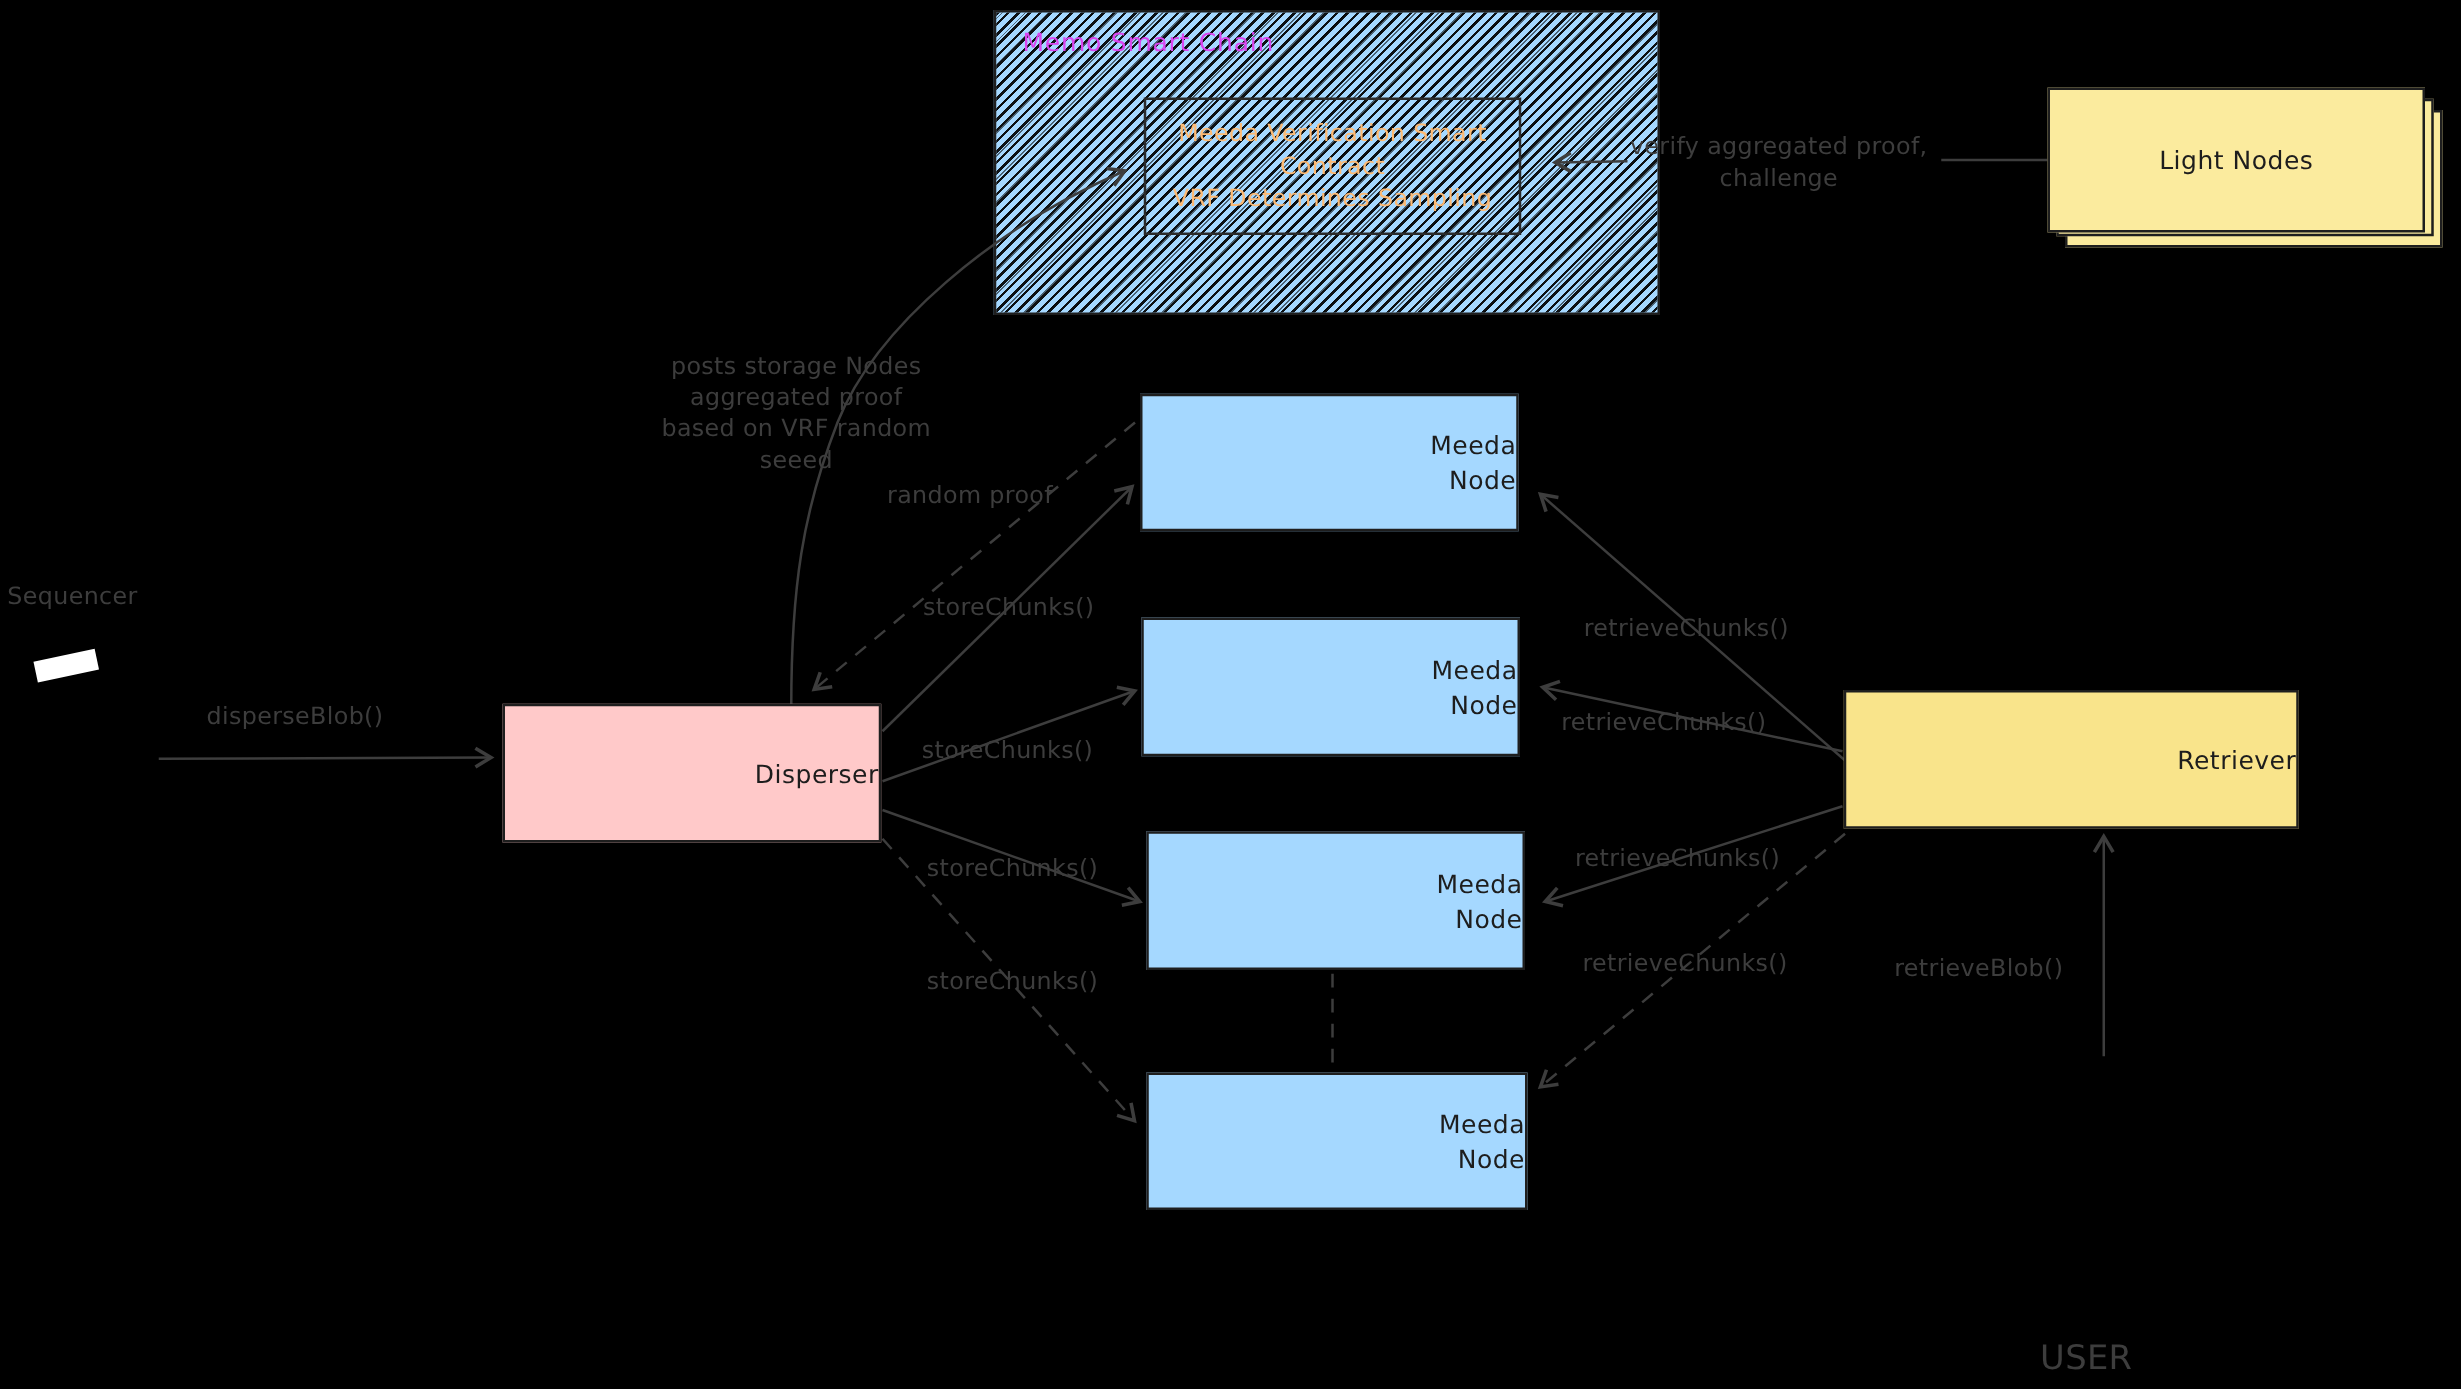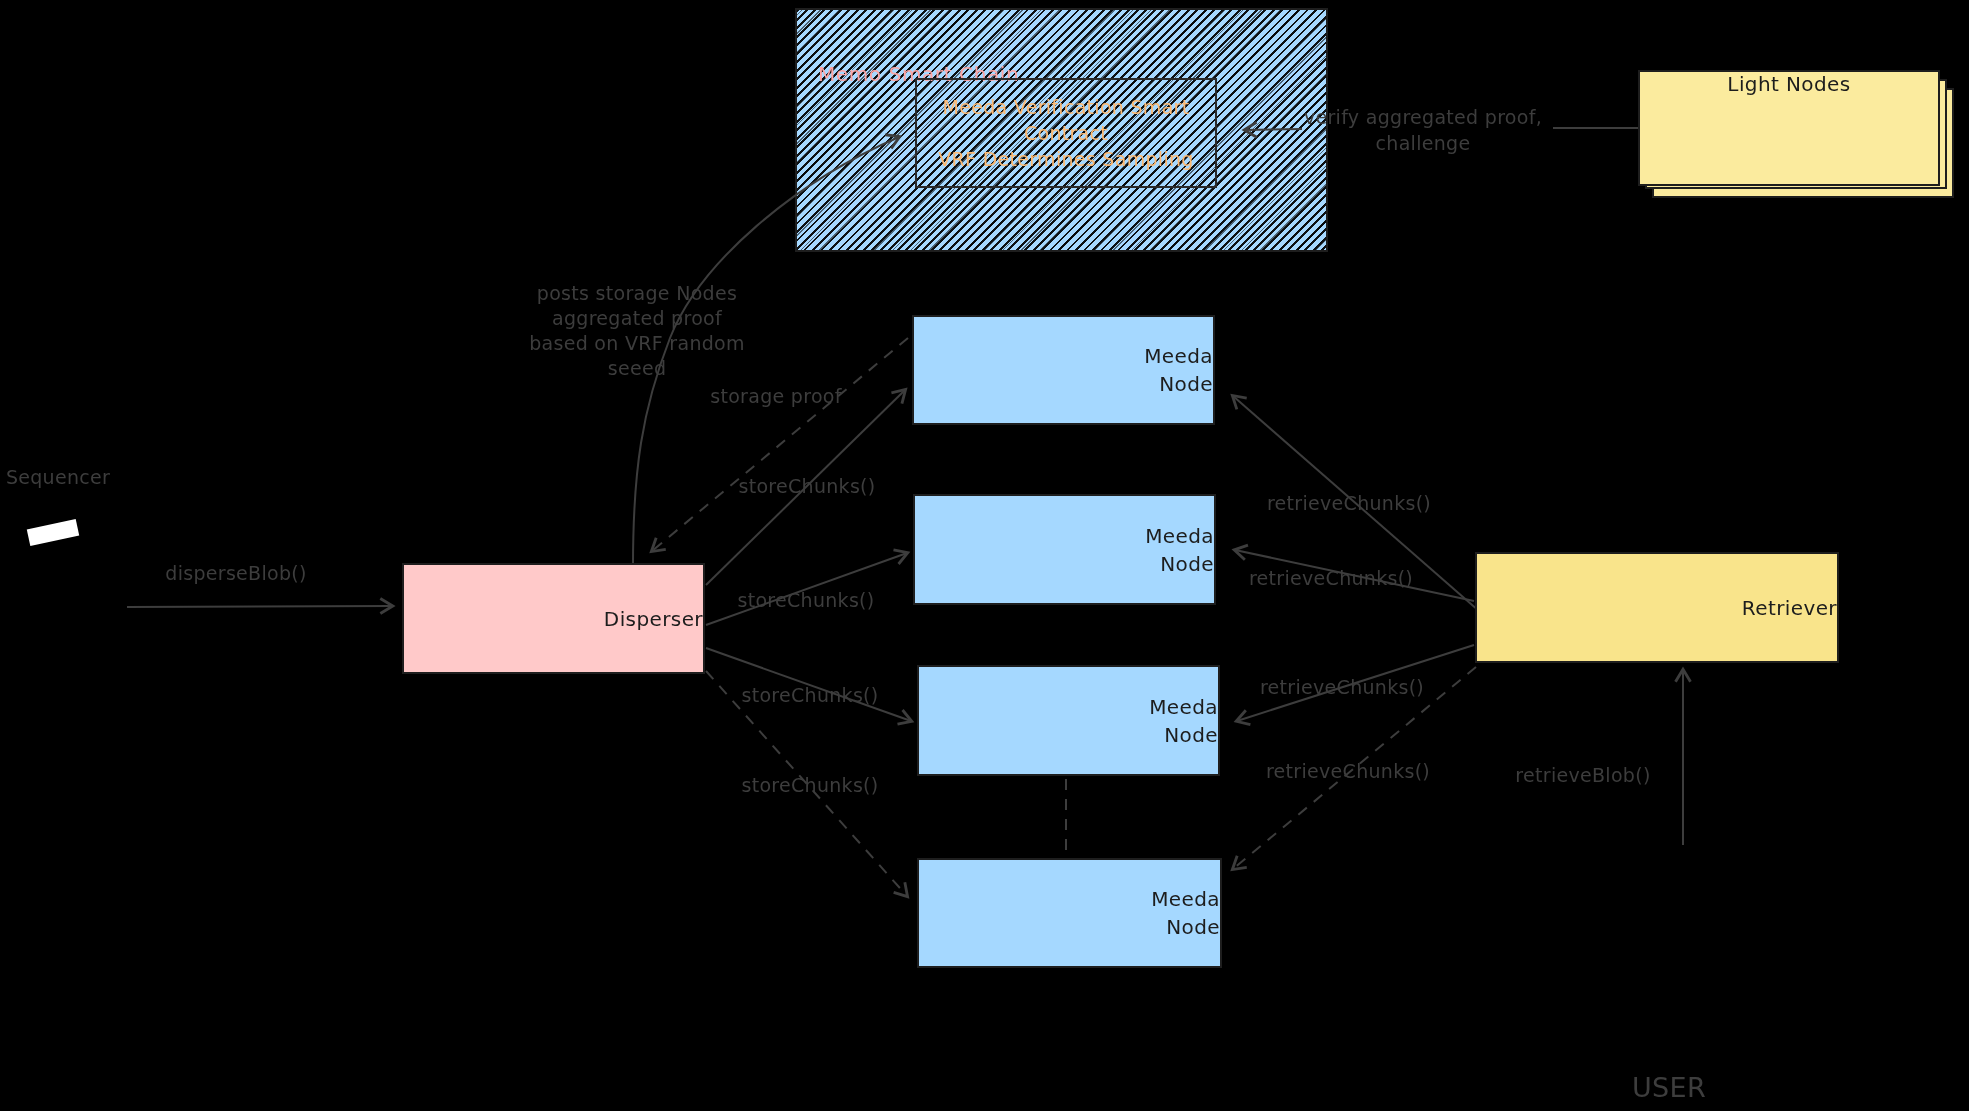--- a/index.html
+++ b/index.html
@@ -29,21 +29,21 @@
     background-image:
       repeating-linear-gradient(135deg, rgba(0,0,0,.92) 0px, rgba(0,0,0,.92) 2px, transparent 2px, transparent 6px),
       repeating-linear-gradient(135deg, transparent 0px, transparent 3px, rgba(0,0,0,.55) 3px, rgba(0,0,0,.55) 4px, transparent 4px, transparent 13px);
   }
   .contract-box{
     position:absolute;z-index:3;border:2px solid #2a2a2a;box-sizing:border-box;
     display:flex;flex-direction:column;align-items:center;justify-content:center;
     font-size:19px;color:#fdba74;line-height:26px;letter-spacing:.3px;text-align:center;
   }
   .chain-title{
-    position:absolute;z-index:3;color:#fca5a5;font-size:20px;letter-spacing:.6px;white-space:nowrap;margin-top:40px;
+    position:absolute;z-index:3;color:#d946ef;font-size:20px;letter-spacing:.6px;white-space:nowrap;
   }
   .lbl{
     position:absolute;z-index:4;color:var(--stroke);font-size:19px;letter-spacing:.3px;
     white-space:nowrap;transform:translate(-50%,-50%);
   }
   .lbl-block{
     position:absolute;z-index:4;color:var(--stroke);font-size:19px;letter-spacing:.3px;
     text-align:center;line-height:25px;transform:translateX(-50%);white-space:nowrap;
   }
   .seq-chip{position:absolute;background:#ffffff;transform:rotate(-12deg);z-index:3;}
@@ -88,21 +88,21 @@
 
   <div class="chain-title" style="left:818px;top:22px;">Memo Smart Chain</div>
   <div class="contract-box" style="left:915px;top:78px;width:302px;height:110px;">
     <div>Meeda Verification Smart</div>
     <div>Contract</div>
     <div>VRF Determines Sampling</div>
   </div>
 
   <div class="light-card" style="left:1652px;top:88px;width:302px;height:110px;"></div>
   <div class="light-card" style="left:1645px;top:79px;width:302px;height:110px;"></div>
-  <div class="light-card" style="left:1638px;top:70px;width:302px;height:116px;display:flex;align-items:flex-start;justify-content:center;font-size:20px;color:#1d1d1d;letter-spacing:.4px;">
+  <div class="light-card" style="left:1638px;top:70px;width:302px;height:116px;display:flex;align-items:center;justify-content:center;font-size:20px;color:#1d1d1d;letter-spacing:.4px;">
     <span>Light Nodes</span>
   </div>
 
   <div class="lbl" style="left:58px;top:477px;">Sequencer</div>
   <div class="seq-chip" style="left:28px;top:524px;width:50px;height:17px;"></div>
 
   <div class="box disperser-box" style="left:402px;top:563px;width:303px;height:111px;">
     <span>Disperser</span>
   </div>
 
@@ -129,21 +129,21 @@
 
   <div class="lbl" style="left:236px;top:573px;">disperseBlob()</div>
 
   <div class="lbl-block" style="left:637px;top:281px;">
     <div>posts storage Nodes</div>
     <div>aggregated proof</div>
     <div>based on VRF random</div>
     <div>seeed</div>
   </div>
 
-  <div class="lbl" style="left:776px;top:396px;">storage proof</div>
+  <div class="lbl" style="left:776px;top:396px;">random proof</div>
 
   <div class="lbl" style="left:807px;top:486px;">storeChunks()</div>
   <div class="lbl" style="left:806px;top:600px;">storeChunks()</div>
   <div class="lbl" style="left:810px;top:695px;">storeChunks()</div>
   <div class="lbl" style="left:810px;top:785px;">storeChunks()</div>
 
   <div class="lbl" style="left:1349px;top:503px;">retrieveChunks()</div>
   <div class="lbl" style="left:1331px;top:578px;">retrieveChunks()</div>
   <div class="lbl" style="left:1342px;top:687px;">retrieveChunks()</div>
   <div class="lbl" style="left:1348px;top:771px;">retrieveChunks()</div>

